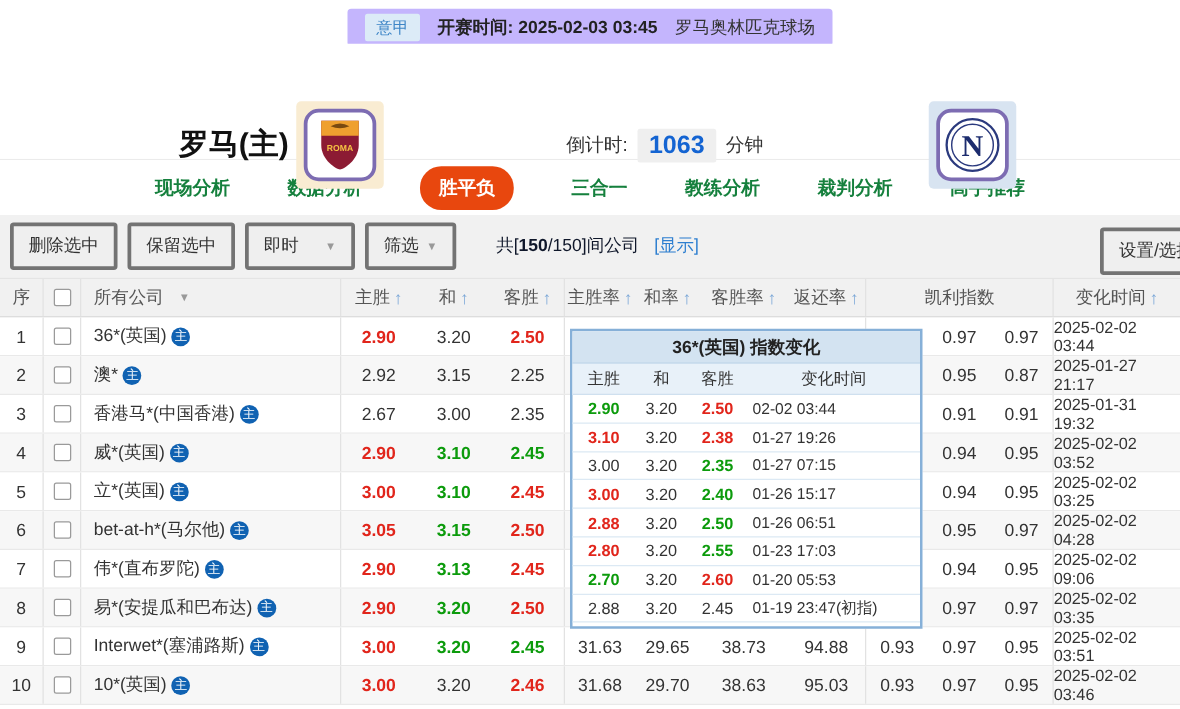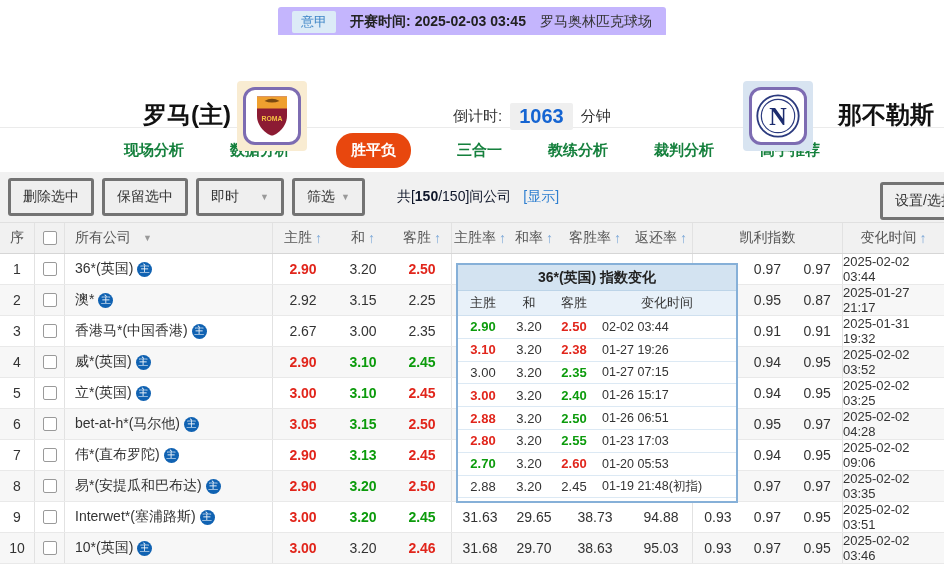--- a/index.html
+++ b/index.html
@@ -116,21 +116,20 @@
   </div>
   <div class="logo-wrap away-logo">
     <div class="logo-inner">
       <svg width="46" height="46" viewBox="0 0 40 40">
         <circle cx="20" cy="20" r="18" fill="#fff" stroke="#2b3a7e" stroke-width="1.6"></circle>
         <circle cx="20" cy="20" r="14.5" fill="none" stroke="#2b3a7e" stroke-width="1"></circle>
         <text x="20" y="27.5" font-size="21" font-family="Liberation Serif, serif" fill="#1c2c6e" text-anchor="middle" font-weight="bold">N</text>
       </svg>
     </div>
   </div>
-  <div class="team-name away-name">那不勒斯</div>
 </div>
 
 <div class="tabbar">
     <div class="tab">现场分析</div>
     <div class="tab">数据分析</div>
     <div class="tab active">胜平负</div>
     <div class="tab">三合一</div>
     <div class="tab">教练分析</div>
     <div class="tab">裁判分析</div>
     <div class="tab">高手推荐</div>
@@ -477,16 +476,16 @@
       <div class="pp-grid pp-row">
         <div class="td pv g">2.70</div>
         <div class="td pv k">3.20</div>
         <div class="td pv r">2.60</div>
         <div class="td ptime">01-20 05:53</div>
       </div>
       <div class="pp-grid pp-row">
         <div class="td pv k">2.88</div>
         <div class="td pv k">3.20</div>
         <div class="td pv k">2.45</div>
-        <div class="td ptime">01-19 21:48(初指)</div>
+        <div class="td ptime">01-19 23:47(初指)</div>
       </div>
     </div>
 </div>
 
 </body></html>

